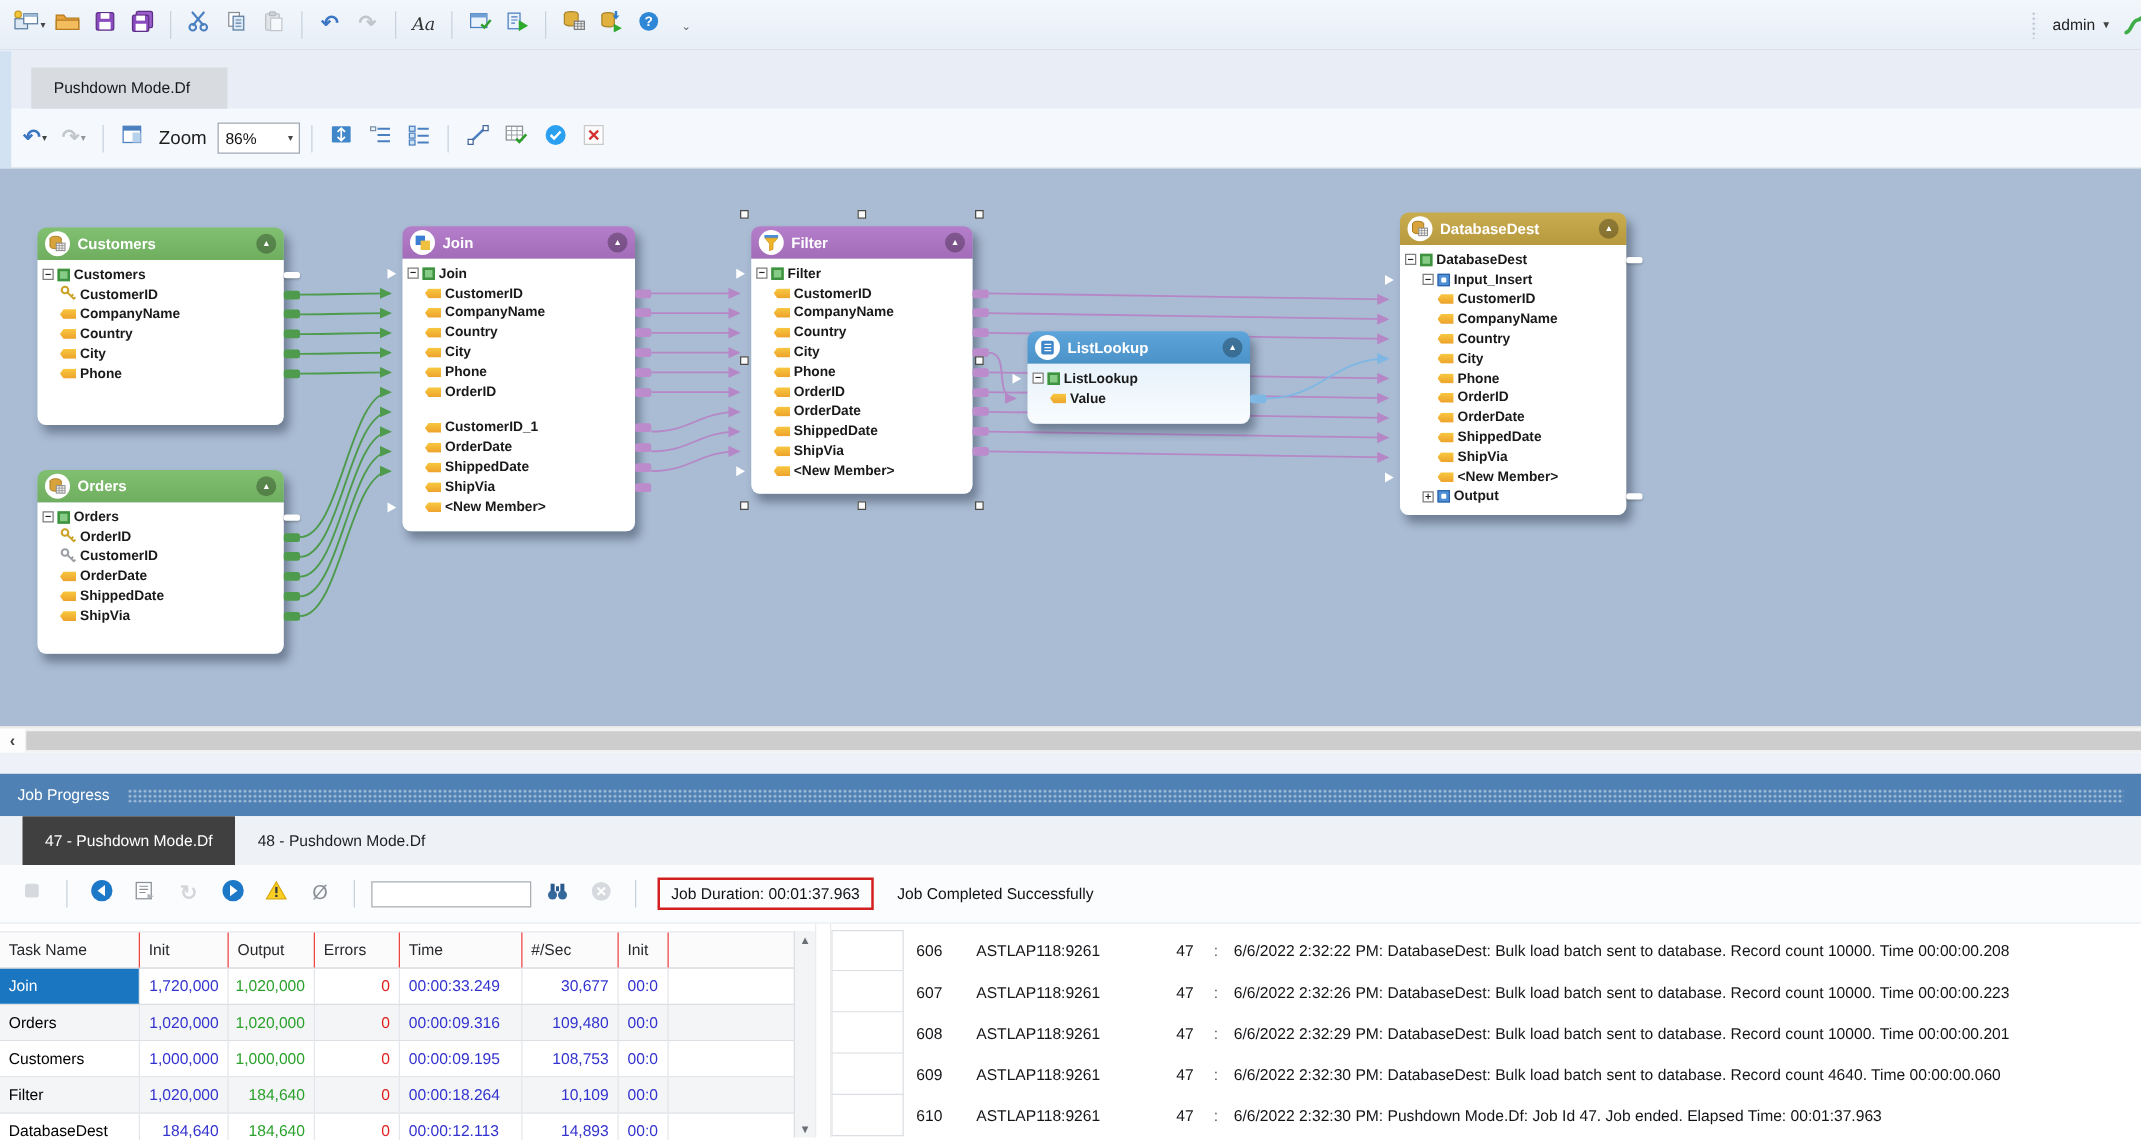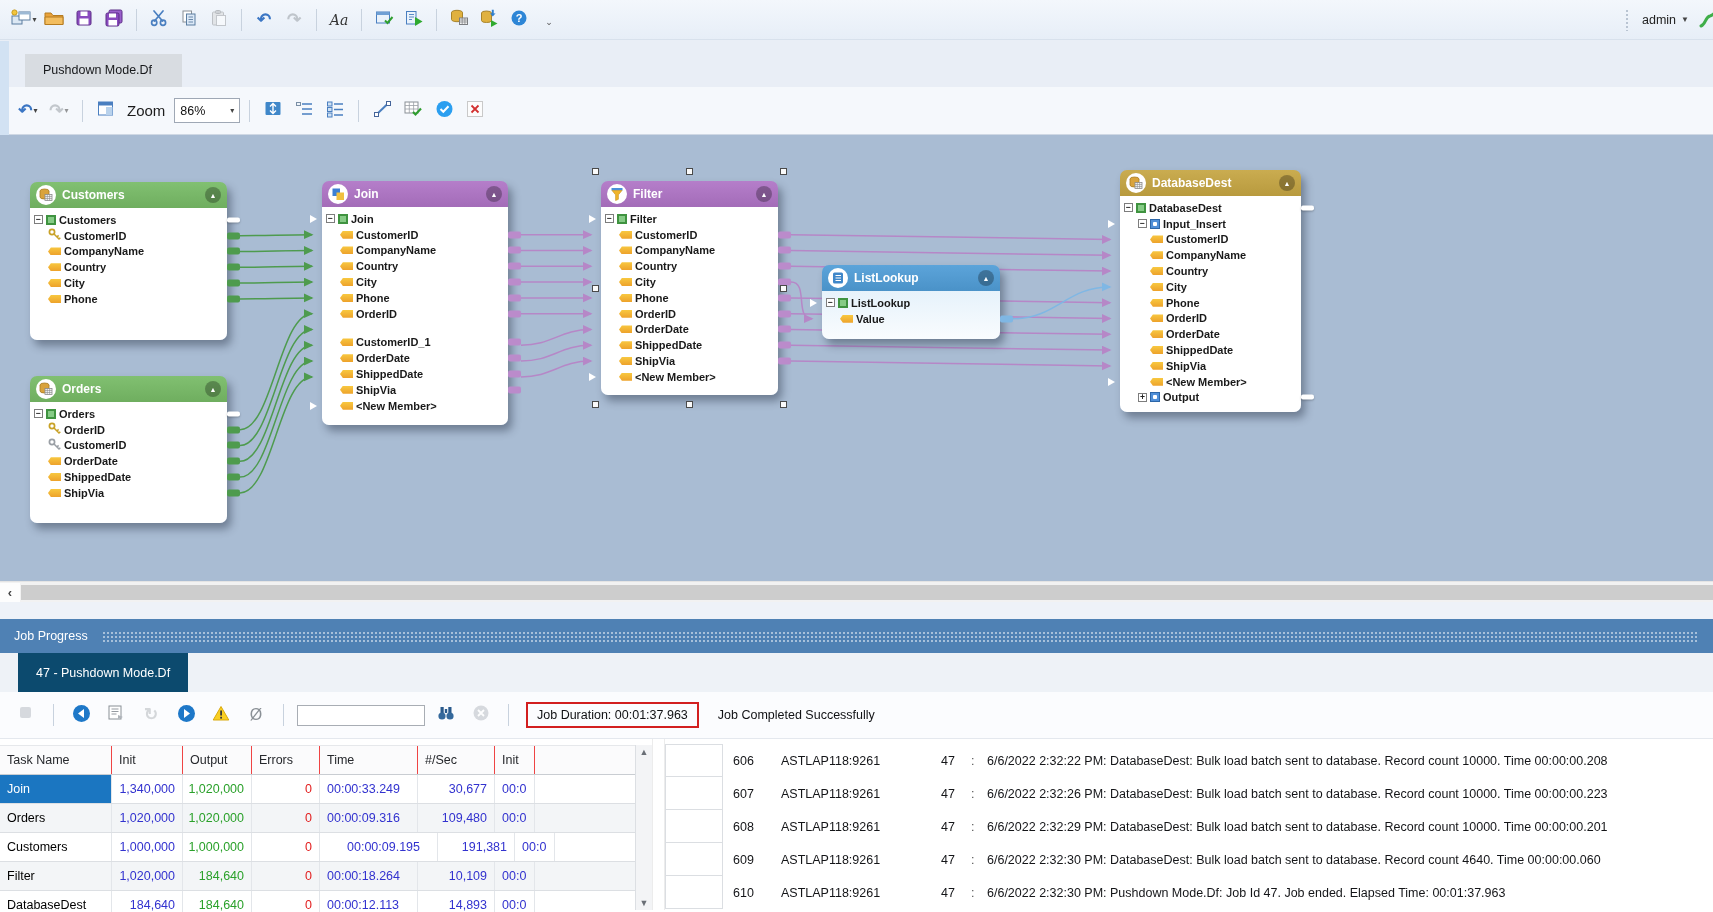--- a/index.html
+++ b/index.html
@@ -53,21 +53,21 @@
   .hs-btn{position:absolute;left:0;top:1px;width:20px;height:19px;background:#fdfdfd;color:#444;display:flex;align-items:center;justify-content:center;font-size:13px;font-weight:bold}
   .hs-thumb{position:absolute;left:21px;top:3px;right:0;height:15px;background:#cdcdcd}
   #strip{height:17px;background:#eef2f8}
 
   
   #jp-header{height:34px;background:#4f81b4;display:flex;align-items:center;padding:0 14px;gap:14px}
   #jp-title{color:#fff;font-size:12.5px}
   .dots{flex:1;height:11px;background-image:radial-gradient(rgba(255,255,255,.5) 1px,transparent 1.2px);background-size:4px 4px}
   #job-tabs{height:39px;background:#eef2f7;display:flex;padding-left:18px}
   .job-tab{padding:0 18px;display:flex;align-items:center;font-size:12.5px;color:#1d1f23}
-  .job-tab.active{background:#0c4a6e;color:#fff}
+  .job-tab.active{background:#404040;color:#fff}
   #job-toolbar{height:47px;background:#fbfcfe;display:flex;align-items:center;padding:0 12px;gap:7px;border-bottom:1px solid #e4e8ee}
   .jt-input{width:128px;height:21px;border:1px solid #a8adb4;background:#fff;font-size:12px;padding:0 4px;font-family:"Liberation Sans",sans-serif}
   .duration-box{border:2px solid #d21f1f;padding:4px 9px;font-size:12.5px;color:#101114;white-space:nowrap;margin-left:4px}
   .status-text{font-size:12.5px;color:#101114;margin-left:12px;white-space:nowrap}
 
   
   .bottom{display:flex;height:171px;background:#fff}
   #task-table{width:652px;position:relative;font-size:12.5px;padding-top:6px}
   .thead{display:flex;height:30px;background:#fbfbfc;border-bottom:1px solid #c9cdd2;border-top:1px solid #e6e8eb}
   .th{display:flex;align-items:center;padding:0 7px;color:#26282c;border-right:1px solid #ef4444;white-space:nowrap;overflow:hidden}
@@ -699,20 +699,21 @@
 
 <div id="strip"></div>
 
 <div id="jp-header">
   <span id="jp-title">Job Progress</span>
   <div class="dots"></div>
 </div>
 
 <div id="job-tabs">
     <div class="job-tab active">47 - Pushdown Mode.Df</div>
+    <div class="job-tab">48 - Pushdown Mode.Df</div>
   </div>
 
 <div id="job-toolbar">
     <div class="tbtn disabled">
       <span class="ic"><svg width="18" height="18" viewBox="0 0 18 18">
           <rect x="3" y="3" width="11" height="11" rx="2" fill="#b9bec4"></rect>
         </svg></span>
     </div>
     <div class="tsep"></div>
     <div class="tbtn">
@@ -777,21 +778,21 @@
         <div class="th" style="width: 69px;">Output</div>
         <div class="th" style="width: 68px;">Errors</div>
         <div class="th" style="width: 98px;">Time</div>
         <div class="th" style="width: 77px;">#/Sec</div>
         <div class="th" style="width: 40px; text-align: right;">Init</div>
         <div class="th" style="flex: 1 1 0%; border-right: none;"></div>
       </div>
     <div id="tbody">
         <div class="trow2">
           <div class="td sel" style="width: 112px;">Join</div>
-          <div class="td al-r c-blue" style="width: 71px;">1,340,000</div>
+          <div class="td al-r c-blue" style="width: 71px;">1,720,000</div>
           <div class="td al-r c-green" style="width: 69px;">1,020,000</div>
           <div class="td al-r c-red" style="width: 68px;">0</div>
           <div class="td c-blue" style="width: 98px;">00:00:33.249</div>
           <div class="td al-r c-blue" style="width: 77px;">30,677</div>
           <div class="td c-blue" style="width: 40px;">00:0</div>
           <div class="td" style="flex: 1 1 0%; border-right: none;"></div>
         </div>
         <div class="trow2 alt">
           <div class="td" style="width: 112px;">Orders</div>
           <div class="td al-r c-blue" style="width: 71px;">1,020,000</div>
@@ -800,22 +801,22 @@
           <div class="td c-blue" style="width: 98px;">00:00:09.316</div>
           <div class="td al-r c-blue" style="width: 77px;">109,480</div>
           <div class="td c-blue" style="width: 40px;">00:0</div>
           <div class="td" style="flex: 1 1 0%; border-right: none;"></div>
         </div>
         <div class="trow2">
           <div class="td" style="width: 112px;">Customers</div>
           <div class="td al-r c-blue" style="width: 71px;">1,000,000</div>
           <div class="td al-r c-green" style="width: 69px;">1,000,000</div>
           <div class="td al-r c-red" style="width: 68px;">0</div>
-          <div class="td c-blue" style="width: 98px; margin-left: 20px;">00:00:09.195</div>
-          <div class="td al-r c-blue" style="width: 77px;">191,381</div>
+          <div class="td c-blue" style="width: 98px;">00:00:09.195</div>
+          <div class="td al-r c-blue" style="width: 77px;">108,753</div>
           <div class="td c-blue" style="width: 40px;">00:0</div>
           <div class="td" style="flex: 1 1 0%; border-right: none;"></div>
         </div>
         <div class="trow2 alt">
           <div class="td" style="width: 112px;">Filter</div>
           <div class="td al-r c-blue" style="width: 71px;">1,020,000</div>
           <div class="td al-r c-green" style="width: 69px;">184,640</div>
           <div class="td al-r c-red" style="width: 68px;">0</div>
           <div class="td c-blue" style="width: 98px;">00:00:18.264</div>
           <div class="td al-r c-blue" style="width: 77px;">10,109</div>

